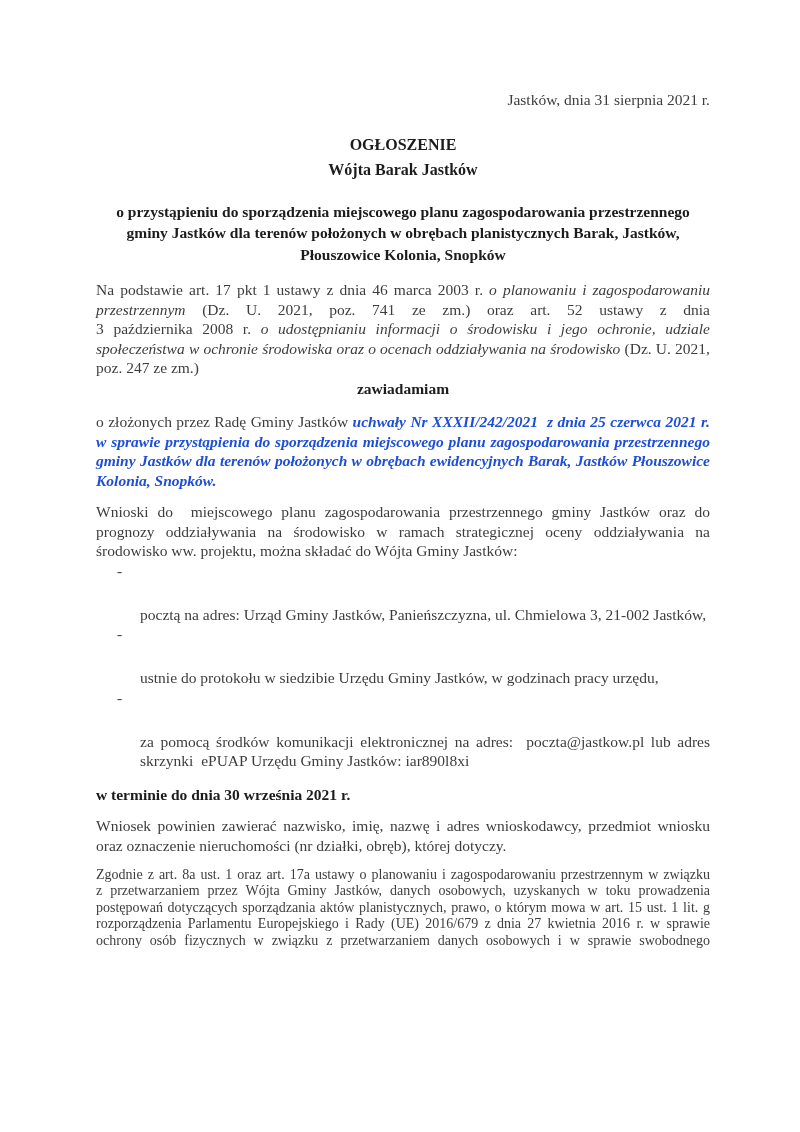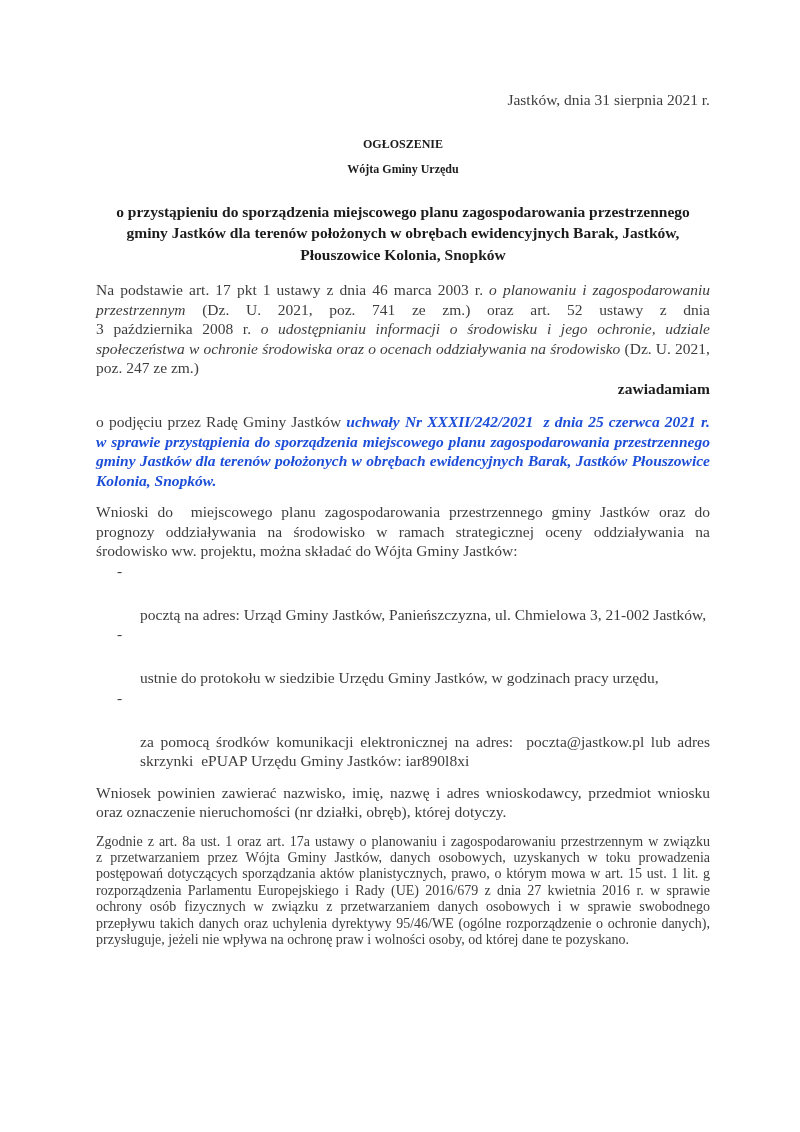--- a/index.html
+++ b/index.html
@@ -15,37 +15,37 @@
     font-size: 15.5px;
     line-height: 19.5px;
     padding: 90px 90px 0 96px;
     overflow: hidden;
   }
   .date-line { text-align: right; margin-bottom: 22px; }
   .doc-title {
     text-align: center;
     font-weight: bold;
     color: #1c1c1c;
-    font-size: 12px;
+    font-size: 16px;
     line-height: 25px;
     margin-bottom: 19px;
   }
   .subject {
     text-align: center;
     font-weight: bold;
     color: #1c1c1c;
     line-height: 21.5px;
     margin-bottom: 15px;
   }
   .just { text-align: justify; }
   .force-last-just { text-align: justify; text-align-last: justify; }
   .it { font-style: italic; }
   .bold-it { font-weight: bold; font-style: italic; color: #1d4ed8; }
   .notify {
-    text-align: right;
+    text-align: center;
     font-weight: bold;
     color: #1c1c1c;
     margin-top: 1px;
   }
   .mt-sm { margin-top: 12px; }
   .mt-md { margin-top: 14px; }
   .bullet-row { display: flex; }
   .bullet-marker { flex: 0 0 23px; margin-left: 21px; }
   .bullet-text { flex: 1; text-align: justify; margin-top: 44px; }
   .deadline { font-weight: bold; color: #1c1c1c; margin-top: 14px; }
@@ -59,48 +59,49 @@
 </style>
 </head>
 <body>
 
 <div class="page">
 
   <div class="date-line">Jastków, dnia 31 sierpnia 2021 r.</div>
 
   <div class="doc-title">
     <div>OGŁOSZENIE</div>
-    <div>Wójta Gminy Urzędu</div>
+    <div>Wójta Barak Jastków</div>
   </div>
 
-  <div class="subject">o przystąpieniu do sporządzenia miejscowego planu zagospodarowania przestrzennego gminy Jastków dla terenów położonych w obrębach ewidencyjnych Barak, Jastków, Płouszowice Kolonia, Snopków</div>
+  <div class="subject">o przystąpieniu do sporządzenia miejscowego planu zagospodarowania przestrzennego gminy Jastków dla terenów położonych w obrębach planistycznych Barak, Jastków, Płouszowice Kolonia, Snopków</div>
 
   <div class="force-last-just"><span>Na podstawie art. 17 pkt 1 ustawy z dnia 46 marca 2003 r. </span><span class="it">o planowaniu i zagospodarowaniu przestrzennym</span><span> (Dz. U. 2021, poz. 741 ze zm.) oraz art. 52 ustawy z dnia</span></div>
 
   <div class="just"><span>3 października 2008 r. </span><span class="it">o udostępnianiu informacji o środowisku i jego ochronie, udziale społeczeństwa w ochronie środowiska oraz o ocenach oddziaływania na środowisko</span><span> (Dz. U. 2021, poz. 247 ze zm.)</span></div>
 
   <div class="notify">zawiadamiam</div>
 
-  <div class="just mt-md"><span>o podjęciu przez Radę Gminy Jastków </span><span class="bold-it">uchwały Nr XXXII/242/2021 &nbsp;z dnia 25 czerwca 2021 r. w&nbsp;sprawie przystąpienia do sporządzenia miejscowego planu zagospodarowania przestrzennego gminy Jastków dla terenów położonych w obrębach ewidencyjnych Barak, Jastków Płouszowice Kolonia, Snopków.</span></div>
+  <div class="just mt-md"><span>o złożonych przez Radę Gminy Jastków </span><span class="bold-it">uchwały Nr XXXII/242/2021 &nbsp;z dnia 25 czerwca 2021 r. w&nbsp;sprawie przystąpienia do sporządzenia miejscowego planu zagospodarowania przestrzennego gminy Jastków dla terenów położonych w obrębach ewidencyjnych Barak, Jastków Płouszowice Kolonia, Snopków.</span></div>
 
   <div class="just mt-sm">Wnioski do &nbsp;miejscowego planu zagospodarowania przestrzennego gminy Jastków oraz do prognozy oddziaływania na środowisko w ramach strategicznej oceny oddziaływania na środowisko ww. projektu, można składać do Wójta Gminy Jastków:</div>
 
   <div class="bullet-row">
     <span class="bullet-marker">-</span>
     <span class="bullet-text">pocztą na adres: Urząd Gminy Jastków, Panieńszczyzna, ul. Chmielowa 3, 21-002 Jastków,</span>
   </div>
   <div class="bullet-row">
     <span class="bullet-marker">-</span>
     <span class="bullet-text">ustnie do protokołu w siedzibie Urzędu Gminy Jastków, w godzinach pracy urzędu,</span>
   </div>
   <div class="bullet-row">
     <span class="bullet-marker">-</span>
     <span class="bullet-text">za pomocą środków komunikacji elektronicznej na adres: &nbsp;poczta@jastkow.pl lub adres skrzynki &nbsp;ePUAP Urzędu Gminy Jastków: iar890l8xi</span>
   </div>
 
+  <div class="deadline">w terminie do dnia 30 września 2021 r.</div>
 
   <div class="just mt-sm">Wniosek powinien zawierać nazwisko, imię, nazwę i adres wnioskodawcy, przedmiot wniosku oraz oznaczenie nieruchomości (nr działki, obręb), której dotyczy.</div>
 
 
   <div class="rodo">Zgodnie z art. 8a ust. 1 oraz art. 17a ustawy o planowaniu i zagospodarowaniu przestrzennym w&nbsp;związku z&nbsp;przetwarzaniem przez Wójta Gminy Jastków, danych osobowych, uzyskanych w toku prowadzenia postępowań dotyczących sporządzania aktów planistycznych, prawo, o którym mowa w&nbsp;art. 15 ust. 1 lit. g rozporządzenia Parlamentu Europejskiego i Rady (UE) 2016/679 z dnia 27 kwietnia 2016 r. w sprawie ochrony osób fizycznych w związku z przetwarzaniem danych osobowych i w sprawie swobodnego przepływu takich danych oraz uchylenia dyrektywy 95/46/WE (ogólne rozporządzenie o ochronie danych), przysługuje, jeżeli nie wpływa na ochronę praw i wolności osoby, od której dane te pozyskano.</div>
 
   <div class="signature">Urząd Gminy Jastków</div>
 
 </div>
 

